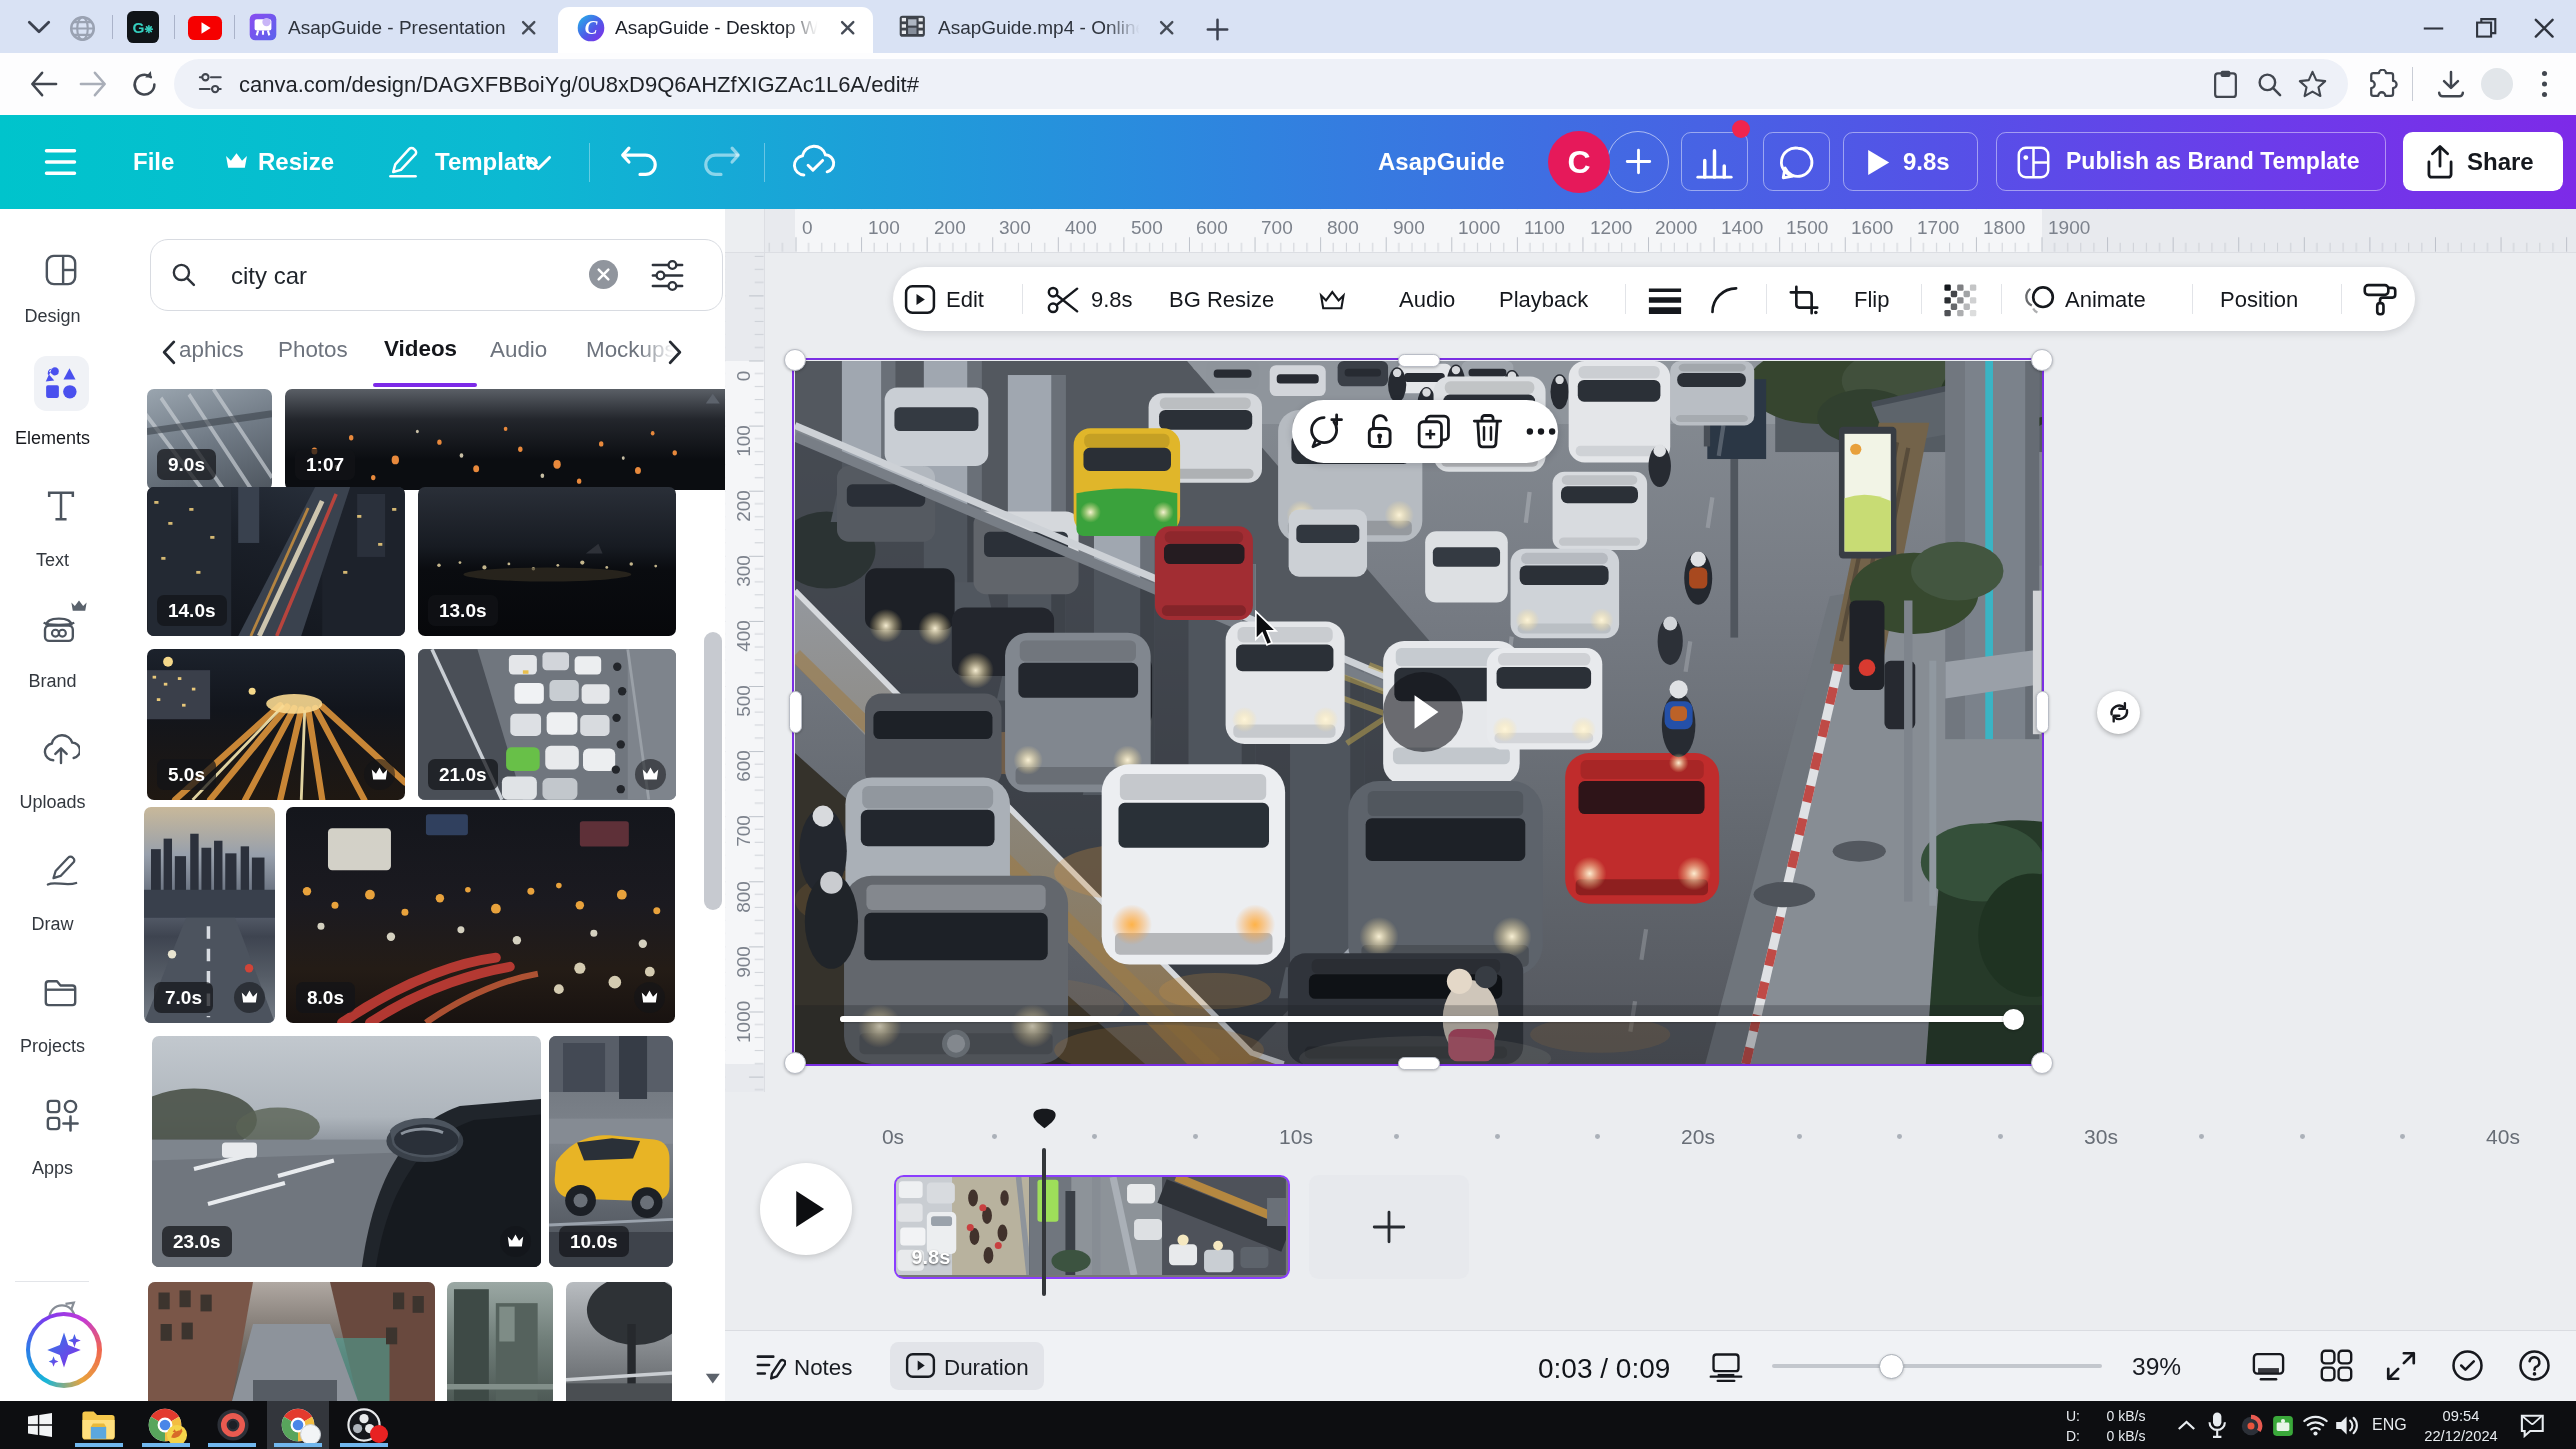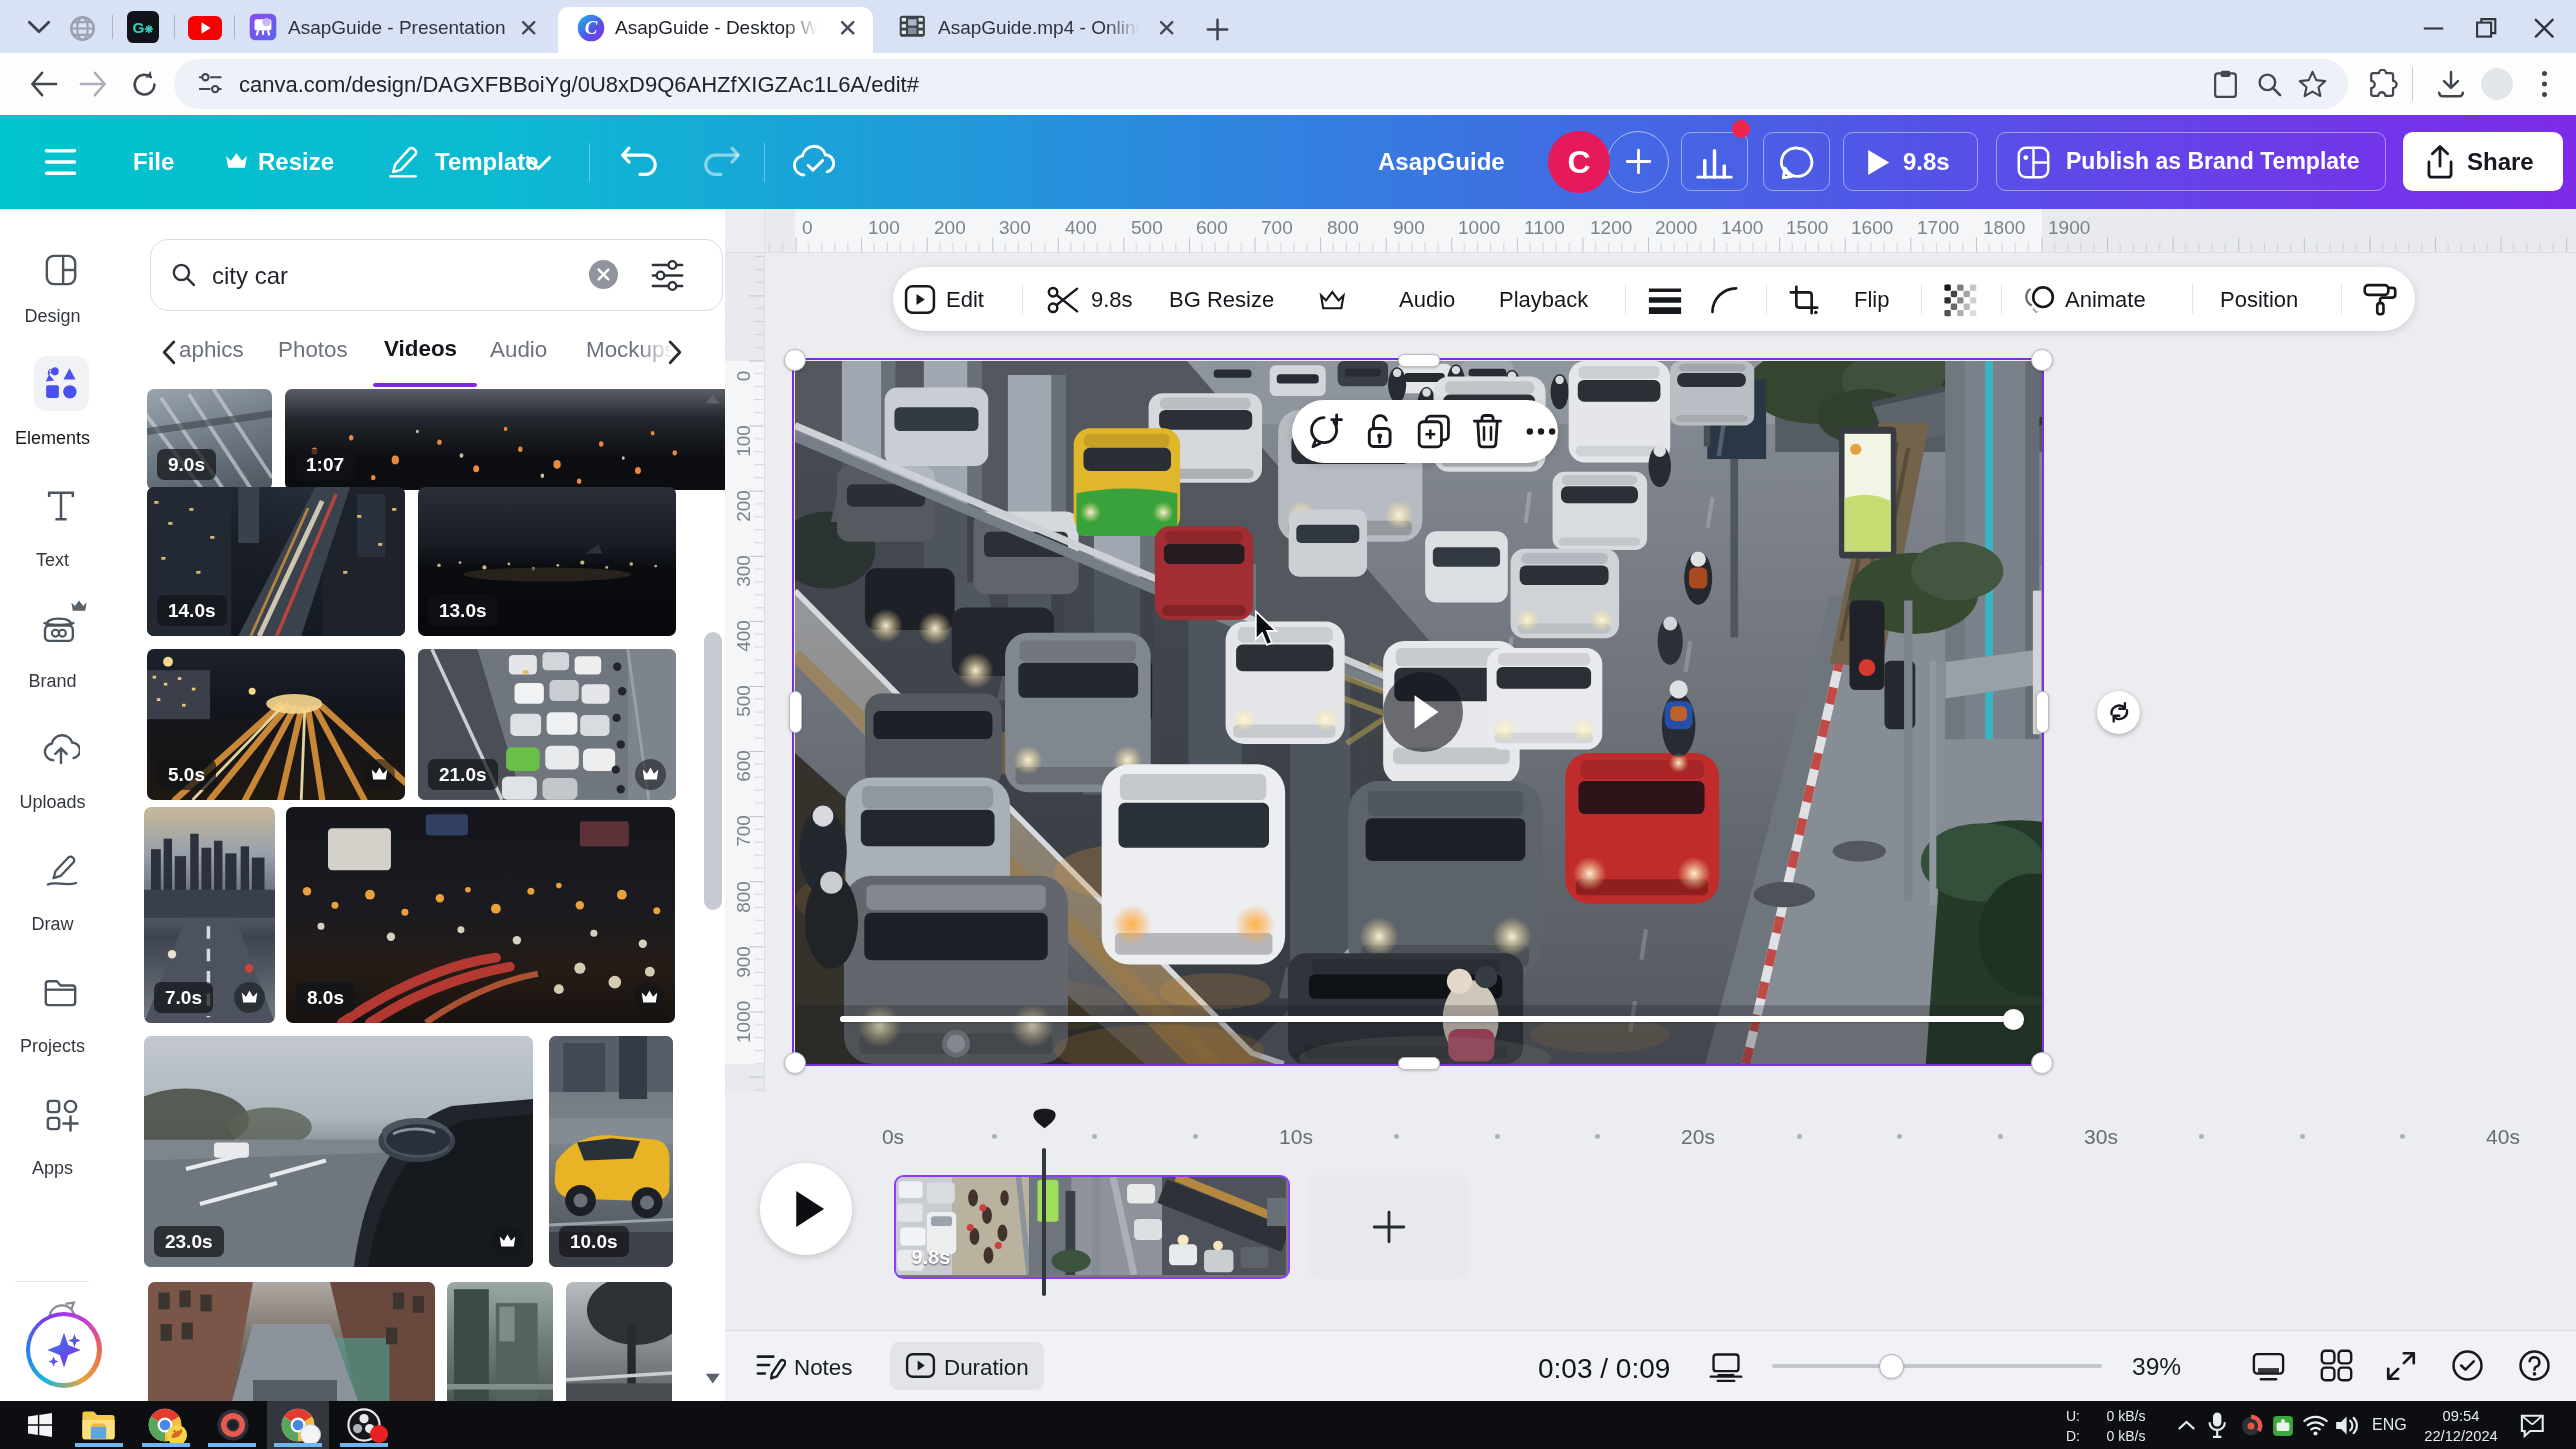--- a/index.html
+++ b/index.html
@@ -358,21 +358,21 @@
     <path d="M18 42 L20 47.5 L25 49.5 L20 51.5 L18 57 L16 51.5 L11 49.5 L16 47.5 Z" fill="url(#aig)"></path>
   </svg>
 
 <div id="panel"></div>
 
 <div class="abs" style="left:150px;top:239px;width:573px;height:72px;border-radius:18px;border:1.4px solid #d8dbe1;box-sizing:border-box;background:#fff"></div>
 <svg class="ic" style="left:169px;top:260px" width="29" height="29" viewBox="0 0 42 42">
     <circle cx="18" cy="18" r="11" fill="none" stroke="#2e333b" stroke-width="3.4"></circle>
     <path d="M26.5 26.5 L36 36" stroke="#2e333b" stroke-width="3.6" stroke-linecap="round"></path>
   </svg>
-<div class="abs" style="left:212px;top:239px;height:72px;line-height:74px;font-size:24px;color:#1f242b">city car</div>
+<div class="abs" style="left:231px;top:239px;height:72px;line-height:74px;font-size:24px;color:#1f242b">city car</div>
 <div class="abs" style="left:589px;top:260px;width:29px;height:29px;border-radius:50%;background:#90959d"></div>
 <svg class="ic" style="left:589px;top:260px" width="29" height="29" viewBox="0 0 42 42">
     <path d="M14 14 L28 28 M28 14 L14 28" stroke="#ffffff" stroke-width="3.6" stroke-linecap="round"></path>
   </svg>
 <svg class="ic" style="left:650px;top:258px" width="35" height="35" viewBox="0 0 50 50">
     <path d="M4 10 H46 M4 25 H46 M4 40 H46" stroke="#2e333b" stroke-width="3.4" stroke-linecap="round"></path>
     <circle cx="32" cy="10" r="5.5" fill="#fff" stroke="#2e333b" stroke-width="3.4"></circle>
     <circle cx="15" cy="25" r="5.5" fill="#fff" stroke="#2e333b" stroke-width="3.4"></circle>
     <circle cx="32" cy="40" r="5.5" fill="#fff" stroke="#2e333b" stroke-width="3.4"></circle>
   </svg>
@@ -606,21 +606,21 @@
       </g>
     </svg>
 <div class="badge">8.0s</div>
     <div class="crown">
       <svg width="31" height="31" viewBox="0 0 44 44">
         <path d="M11 15 L17 21 L22 12 L27 21 L33 15 L31 29 H13 Z" fill="#ffffff"></path>
       </svg>
     </div>
   </div>
 
-<div class="thumb" style="left:144px;top:1036px;width:389px;height:231px;background:linear-gradient(180deg,#c2c8ce 0%,#aeb5bc 35%,#888f98 48%,#6e747c 60%,#5a5f66 100%)">
+<div class="thumb" style="left:152px;top:1036px;width:389px;height:231px;background:linear-gradient(180deg,#c2c8ce 0%,#aeb5bc 35%,#888f98 48%,#6e747c 60%,#5a5f66 100%)">
 <svg width="389" height="231" viewBox="0 0 556 330">
       <ellipse cx="60" cy="120" rx="90" ry="45" fill="#4a5248" opacity="0.9"></ellipse>
       <ellipse cx="180" cy="130" rx="60" ry="28" fill="#5a6355" opacity="0.8"></ellipse>
       <rect x="0" y="148" width="556" height="30" fill="#7e858d"></rect>
       <path d="M0 178 L556 160 L556 330 L0 330 Z" fill="#70767e"></path>
       <path d="M60 190 L140 170 M180 200 L260 178 M80 240 L190 210" stroke="#e8ebee" stroke-width="6"></path>
       <rect x="100" y="152" width="50" height="22" rx="5" fill="#e8eaed"></rect>
       <path d="M300 330 C320 180 380 120 440 100 L556 90 L556 330 Z" fill="#20252b"></path>
       <path d="M320 330 C340 200 400 140 460 120 L556 112 L556 330 Z" fill="#161a1f"></path>
       <ellipse cx="390" cy="150" rx="55" ry="30" fill="#3a414a"></ellipse>

